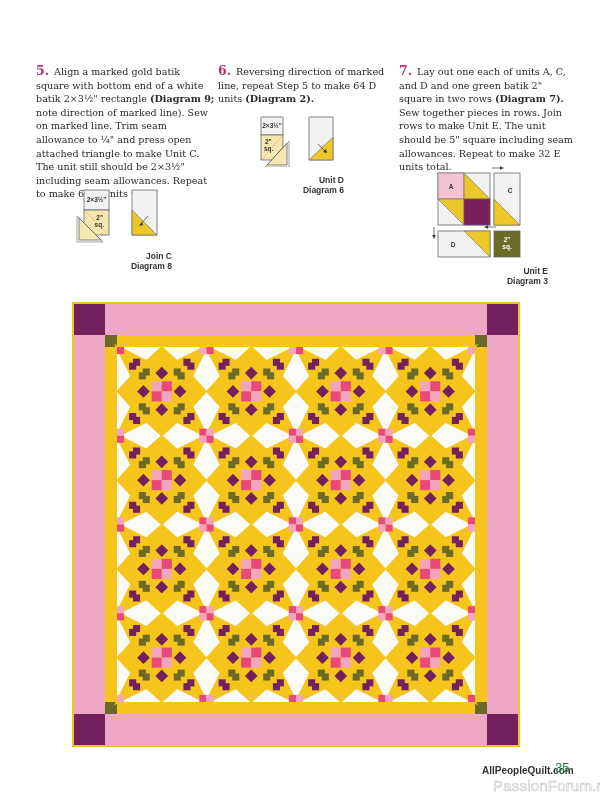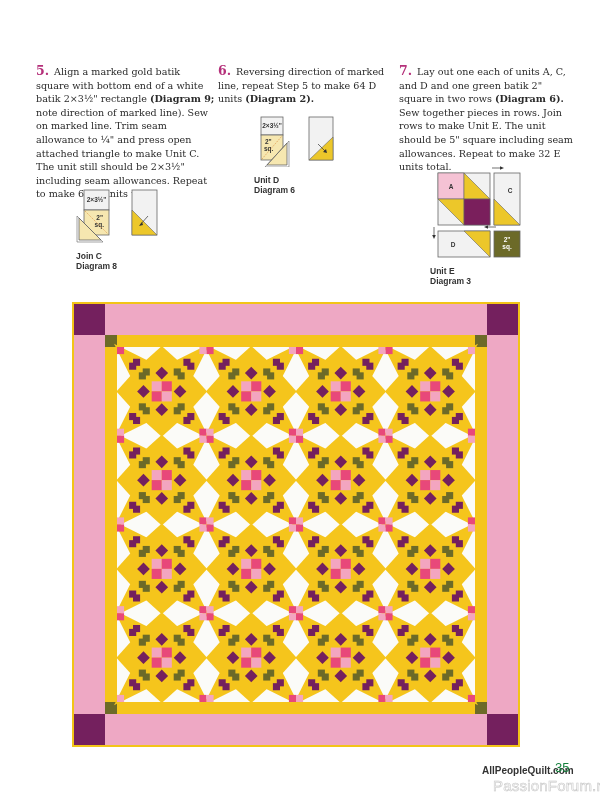--- a/index.html
+++ b/index.html
@@ -5,39 +5,39 @@
   html, body { margin: 0; padding: 0; }
   body { width: 600px; height: 800px; background: #ffffff; position: relative; overflow: hidden; font-family: "DejaVu Serif", serif; color: #2a2a2a; }
   .step { position: absolute; top: 64px; font-size: 9.6px; line-height: 13.6px; }
   .step .num { color: #b5307a; font-weight: bold; font-size: 12.5px; margin-right: 2px; }
   .step b { font-weight: bold; }
   #step5 { left: 36px; width: 180px; }
   #step6 { left: 218px; width: 170px; }
   #step7 { left: 399px; width: 175px; }
 
   .diag { position: absolute; }
-  .caption { position: absolute; font-family: "Liberation Sans", sans-serif; font-size: 8.5px; font-weight: bold; text-align: left; line-height: 10px; color: #333; }
+  .caption { position: absolute; font-family: "Liberation Sans", sans-serif; font-size: 8.5px; font-weight: bold; text-align: right; line-height: 10px; color: #333; }
   .lbl { font-family: "Liberation Sans", sans-serif; font-weight: bold; font-size: 6.5px; fill: #333; }
 
   #quilt { position: absolute; left: 72px; top: 302px; width: 448px; height: 445px; }
   .footer { position: absolute; top: 765px; left: 482px; font-family: Liberation Sans, sans-serif; font-size: 10px; font-weight: bold; color: #333; }
   .pagenum { position: absolute; top: 760px; left: 555px; font-family: "Liberation Sans", sans-serif; font-size: 13px; color: #15803d; }
   .watermark { position: absolute; top: 777px; left: 493px; font-family: "Liberation Sans", sans-serif; font-size: 15px; color: #fff; -webkit-text-stroke: 0.6px #c8c8c8; letter-spacing: 0.2px; }
 </style>
 </head>
 <body>
 
 <div class="step" id="step5">
   <span class="num">5.</span><span><span> Align a marked gold batik square with bottom end of a white batik 2×3½" rectangle </span><b>(Diagram 9;</b><span> note direction of marked line). Sew on marked line. Trim seam allowance to ¼" and press open attached triangle to make Unit C. The unit still should be 2×3½" including seam allowances. Repeat to make 64 C units total.</span></span>
 </div>
 <div class="step" id="step6">
   <span class="num">6.</span><span><span> Reversing direction of marked line, repeat Step 5 to make 64 D units </span><b>(Diagram 2).</b></span>
 </div>
 <div class="step" id="step7">
-  <span class="num">7.</span><span><span> Lay out one each of units A, C, and D and one green batik 2" square in two rows </span><b>(Diagram 6).</b><span> Sew together pieces in rows. Join rows to make Unit E. The unit should be 5" square including seam allowances. Repeat to make 32 E units total.</span></span>
+  <span class="num">7.</span><span><span> Lay out one each of units A, C, and D and one green batik 2" square in two rows </span><b>(Diagram 7).</b><span> Sew together pieces in rows. Join rows to make Unit E. The unit should be 5" square including seam allowances. Repeat to make 32 E units total.</span></span>
 </div>
 
 <svg class="diag" style="left:76px;top:188px" width="96" height="62" viewBox="0 0 96 62">
   <rect x="8" y="2" width="25" height="20" fill="#f2f2f2" stroke="#666" stroke-width="0.8"></rect>
   <text class="lbl" x="20.5" y="14" text-anchor="middle">2×3½"</text>
   <rect x="8" y="22" width="25" height="25" fill="#f6e7b0" stroke="#666" stroke-width="0.8"></rect>
   <text class="lbl" x="27" y="32" text-anchor="end">2"</text>
   <text class="lbl" x="28" y="39" text-anchor="end">sq.</text>
   <line x1="9" y1="23" x2="32" y2="46" stroke="#d98a3a" stroke-width="0.6" stroke-dasharray="1.5,1"></line>
   <polygon points="3,30 3,52 25,52" fill="#f6e7b0" stroke="#666" stroke-width="0.8"></polygon>
@@ -92,21 +92,21 @@
   <text class="lbl" x="80" y="28" text-anchor="middle">C</text>
 
   <rect x="8" y="66" width="52" height="26" fill="#f2f2f2" stroke="#666" stroke-width="0.8"></rect>
   <polygon points="34,66 60,66 60,92" fill="#ecc72a" stroke="#666" stroke-width="0.6"></polygon>
   <text class="lbl" x="23" y="82" text-anchor="middle">D</text>
 
   <rect x="64" y="66" width="26" height="26" fill="#6c6a28" stroke="#666" stroke-width="0.8"></rect>
   <text class="lbl" x="77" y="77" text-anchor="middle" style="fill:#fff">2"</text>
   <text class="lbl" x="77" y="84" text-anchor="middle" style="fill:#fff">sq.</text>
 </svg>
-<div class="caption" style="left:430px;top:266px;width:100px">
+<div class="caption" style="left:448px;top:266px;width:100px">
   <div>Unit E</div>
   <div>Diagram 3</div>
 </div>
 
 <svg id="quilt" viewBox="0 0 448 445" width="448" height="445">
     <rect x="0" y="0" width="448" height="445" fill="#f2c418"></rect>
     <rect x="2" y="2" width="444" height="441" fill="#eea8c4"></rect>
     <rect x="2" y="2" width="31" height="31" fill="#74205e"></rect>
     <rect x="415" y="2" width="31" height="31" fill="#74205e"></rect>
     <rect x="2" y="412" width="31" height="31" fill="#74205e"></rect>

